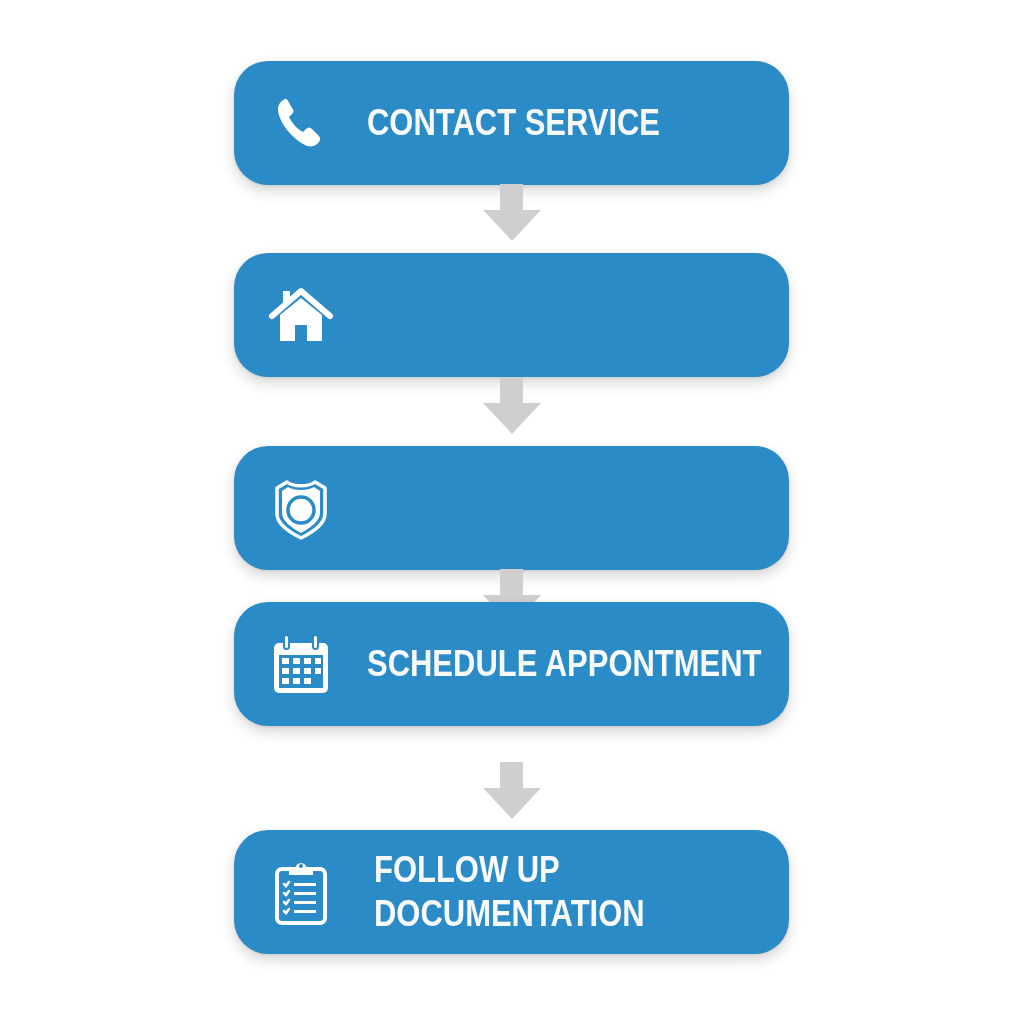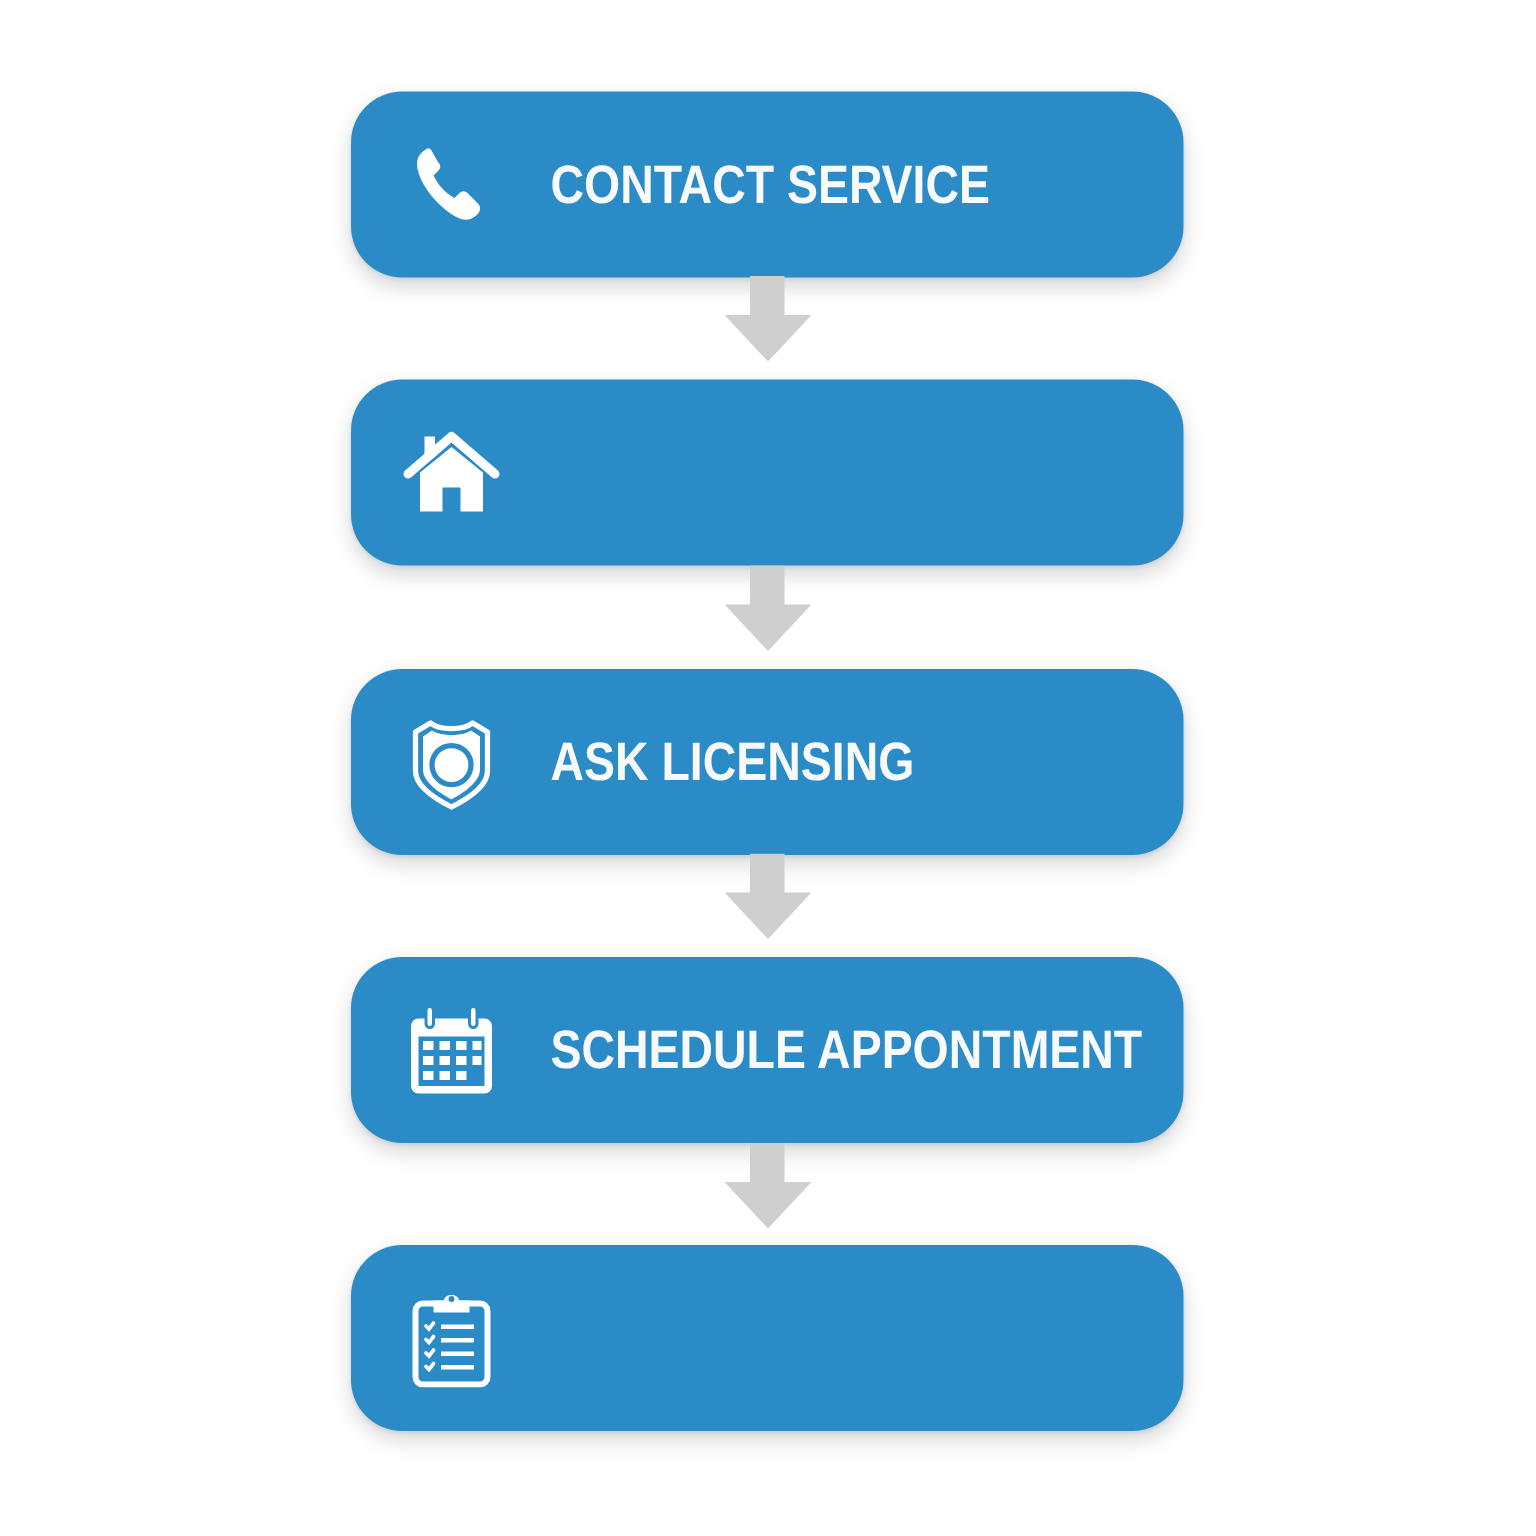--- a/index.html
+++ b/index.html
@@ -98,29 +98,28 @@
   </svg>
 
   <div class="step" style="top:446px;">
     <div class="icon">
       <svg width="60" height="64" viewBox="0 0 60 64">
         <path d="M6 12 L16 6 C22 11 38 11 44 6 L54 12 L54 38 C54 48 42 56 30 62 C18 56 6 48 6 38 Z" fill="none" stroke="#ffffff" stroke-width="3.5" stroke-linejoin="round"></path>
         <path d="M11 15 L17 11 C23 15 37 15 43 11 L49 15 L49 37 C49 45 39 52 30 57 C21 52 11 45 11 37 Z" fill="#ffffff"></path>
         <circle cx="30" cy="34" r="13" fill="#ffffff" stroke="#2b8bc7" stroke-width="3.5"></circle>
       </svg>
     </div>
-    <div class="label"><span class="inner">ASK LICENSING</span></div>
   </div>
 
   <svg class="arrow" style="top:569px;" viewBox="0 0 58 60">
     <rect x="17" y="0" width="23" height="28" fill="#cfcfcf"></rect>
     <polygon points="0,26 58,26 29,57" fill="#cfcfcf"></polygon>
   </svg>
 
-  <div class="step" style="top:638px;">
+  <div class="step" style="top:602px;">
     <div class="icon">
       <svg width="60" height="62" viewBox="0 0 60 62">
         <rect x="3" y="10" width="54" height="50" rx="5" fill="#ffffff"></rect>
         <rect x="8" y="22" width="44" height="33" fill="#2b8bc7"></rect>
         <rect x="13" y="2" width="5" height="14" rx="2.5" fill="#ffffff" stroke="#2b8bc7" stroke-width="2"></rect>
         <rect x="42" y="2" width="5" height="14" rx="2.5" fill="#ffffff" stroke="#2b8bc7" stroke-width="2"></rect>
         <g fill="#ffffff">
           <rect x="11" y="25" width="7" height="6"></rect>
           <rect x="22" y="25" width="7" height="6"></rect>
           <rect x="33" y="25" width="7" height="6"></rect>
@@ -156,15 +155,19 @@
           <polyline points="11,52 13,54 16,50"></polyline>
         </g>
         <g fill="#ffffff">
           <rect x="21" y="24" width="22" height="3"></rect>
           <rect x="21" y="33" width="22" height="3"></rect>
           <rect x="21" y="42" width="22" height="3"></rect>
           <rect x="21" y="51" width="22" height="3"></rect>
         </g>
       </svg>
     </div>
+    <div class="label" style="left:140px; line-height:44px;">
+      <span class="inner">FOLLOW UP</span><br>
+      <span class="inner">DOCUMENTATION</span>
+    </div>
   </div>
 
 </div>
 
 </body></html>

